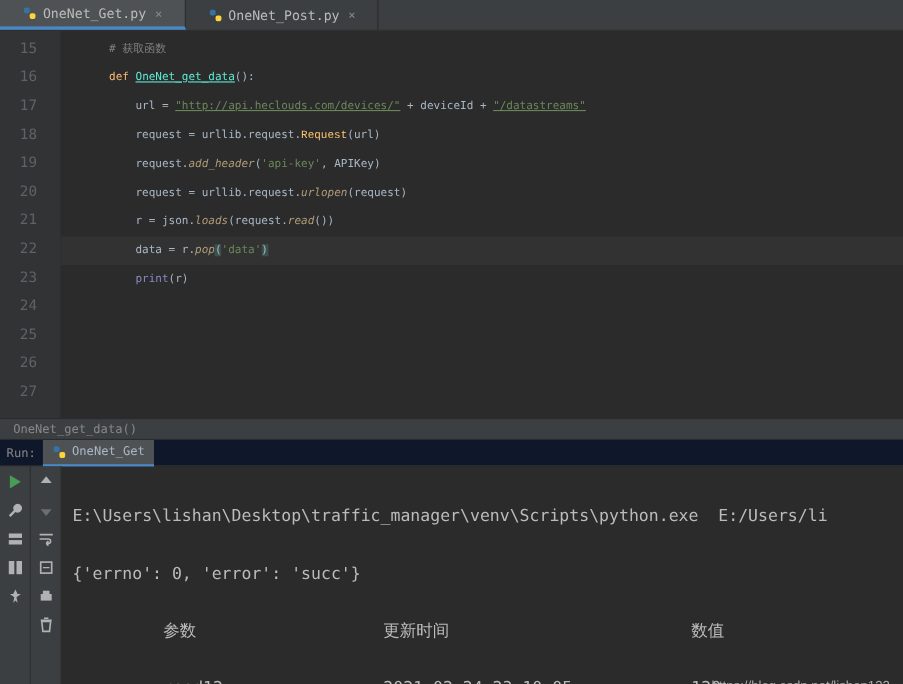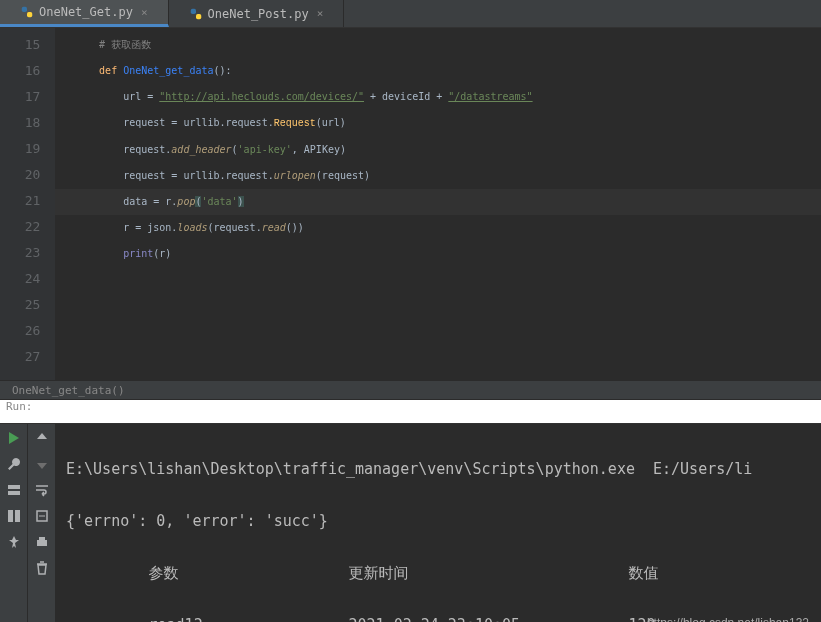--- a/index.html
+++ b/index.html
@@ -35,41 +35,41 @@
     .tab .close { color: #888; font-size: 11px; margin-left: 3px; }
     .py-icon { width: 14px; height: 14px; display: inline-flex; }
     .editor {
       display: flex;
       height: 352px;
       background: #2b2b2b;
     }
     .gutter {
       width: 55px;
       background: #313335;
-      text-align: center;
+      text-align: left;
       padding: 4px 8px 4px 18px;
       color: #606366;
       font-size: 13px;
       line-height: 26px;
       user-select: none;
     }
     .code-area {
       flex: 1;
       padding: 4px 0;
       line-height: 26px;
       font-size: 10px;
       position: relative;
       overflow: hidden;
     }
     .code-line { padding-left: 20px; white-space: pre; }
     .code-line.highlighted { background: #323232; }
     .c-comment { color: #808080; }
     .c-keyword { color: #cc7832; font-style: italic; }
     .c-keyword-def { color: #fdba74; }
-    .c-funcname { color: #3b82f6; }
+    .c-funcname { color: #5eead4; text-decoration: underline; }
     .c-string { color: #6a8759; }
     .c-string-u { color: #6a8759; text-decoration: underline; }
     .c-method { color: #b09d79; font-style: italic; }
     .c-builtin { color: #8888c6; }
     .c-special { color: #ffc66d; font-family: Liberation Mono, monospace; }
     .breadcrumb {
       background: #3c3f41;
       color: #888;
       font-size: 11px;
       padding: 3px 12px;
@@ -77,21 +77,22 @@
       border-bottom: 1px solid #2b2b2b;
       height: 20px;
     }
     .run-panel {
       display: flex;
       height: 220px;
       background: #2b2b2b;
     }
     .run-header {
       display: flex;
-      background: #ffffff;
+      align-items: center;
+      background: #0f172a;
       height: 24px;
       font-size: 11px;
       padding-left: 6px;
       border-bottom: 1px solid #323232;
     }
     .run-header-tab {
       display: flex;
       align-items: center;
       gap: 5px;
       padding: 2px 8px;
@@ -193,33 +194,42 @@
     <div>27</div>
   </div>
   <div class="code-area">
     <div class="code-line"></div>
     <div class="code-line">    <span class="c-comment"># 获取函数</span></div>
     <div class="code-line">    <span class="c-keyword-def">def</span> <span class="c-funcname">OneNet_get_data</span><span>():</span></div>
     <div class="code-line">        <span>url</span><span> = </span><span class="c-string-u">"http://api.heclouds.com/devices/"</span><span> + </span><span>deviceId</span><span> + </span><span class="c-string-u">"/datastreams"</span></div>
     <div class="code-line">        <span>request = urllib.request.</span><span class="c-special">Request</span><span>(url)</span></div>
     <div class="code-line">        <span>request.</span><span class="c-method">add_header</span><span>(</span><span class="c-string">'api-key'</span><span>, APIKey)</span></div>
     <div class="code-line">        <span>request = urllib.request.</span><span class="c-method">urlopen</span><span>(request)</span></div>
+    <div class="code-line">        <span>r = json.</span><span class="c-method">loads</span><span>(request.</span><span class="c-method">read</span><span>())</span></div>
     <div class="code-line highlighted">        <span>data = r.</span><span class="c-method">pop</span><span class="highlight-paren">(</span><span class="c-string">'data'</span><span class="highlight-paren">)</span></div>
-    <div class="code-line">        <span>r = json.</span><span class="c-method">loads</span><span>(request.</span><span class="c-method">read</span><span>())</span></div>
     <div class="code-line">        <span class="c-builtin">print</span>(r)</div>
     <div class="code-line"></div>
   </div>
 </div>
 
 <div class="breadcrumb">
   <span>OneNet_get_data()</span>
 </div>
 
 <div class="run-header">
   <span class="run-label">Run:</span>
+  <div class="run-header-tab">
+    <span class="py-icon">
+      <svg viewBox="0 0 16 16">
+          <rect x="2" y="2" width="6" height="6" rx="2" fill="#3572A5"></rect>
+          <rect x="8" y="8" width="6" height="6" rx="2" fill="#FFD43B"></rect>
+        </svg>
+    </span>
+    <span>OneNet_Get</span>
+  </div>
 </div>
 
 <div class="run-panel">
   <div class="run-body">
     <div class="run-toolbar">
       <span class="tool-icon"><svg viewBox="0 0 16 16">
             <polygon points="3,2 13,8 3,14" fill="#499c54"></polygon>
           </svg></span>
       <span class="tool-icon"><svg viewBox="0 0 16 16">
             <path d="M10 2a4 4 0 00-3.5 5.9L2 12.4 3.6 14l4.5-4.5A4 4 0 1010 2z" fill="#afb1b3"></path>

